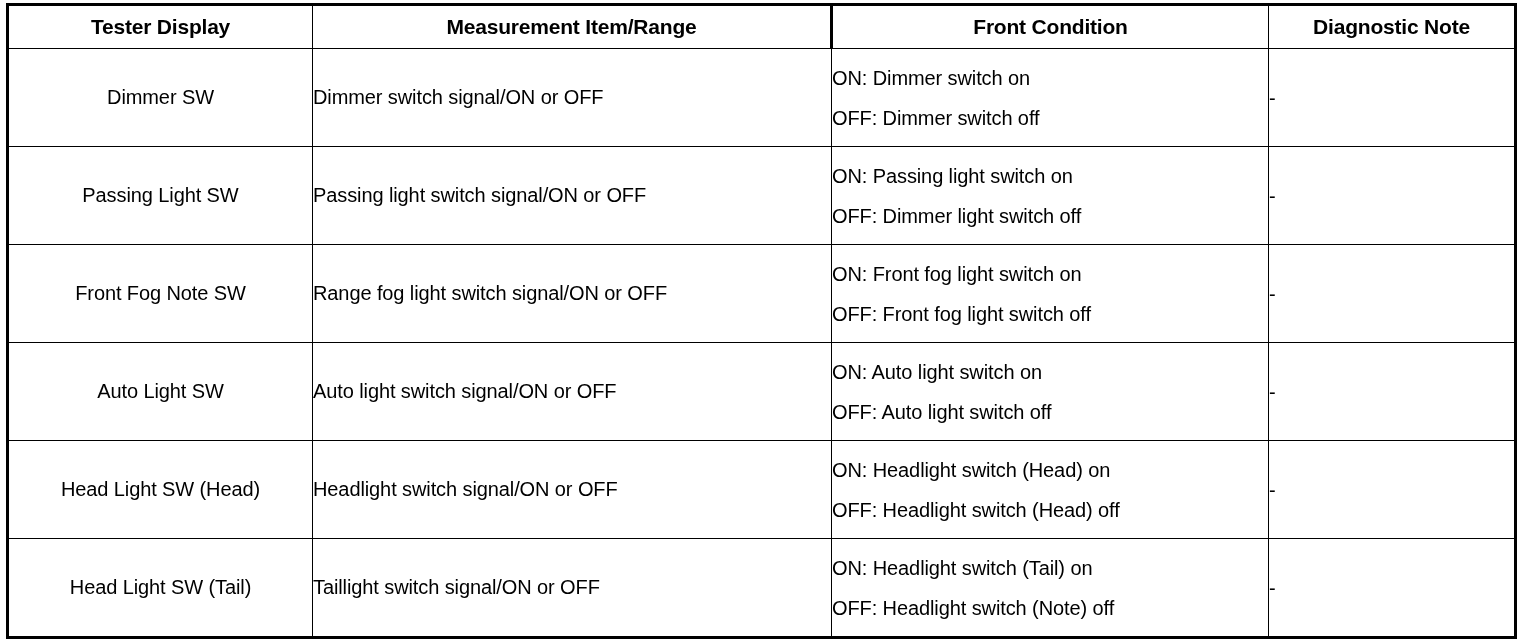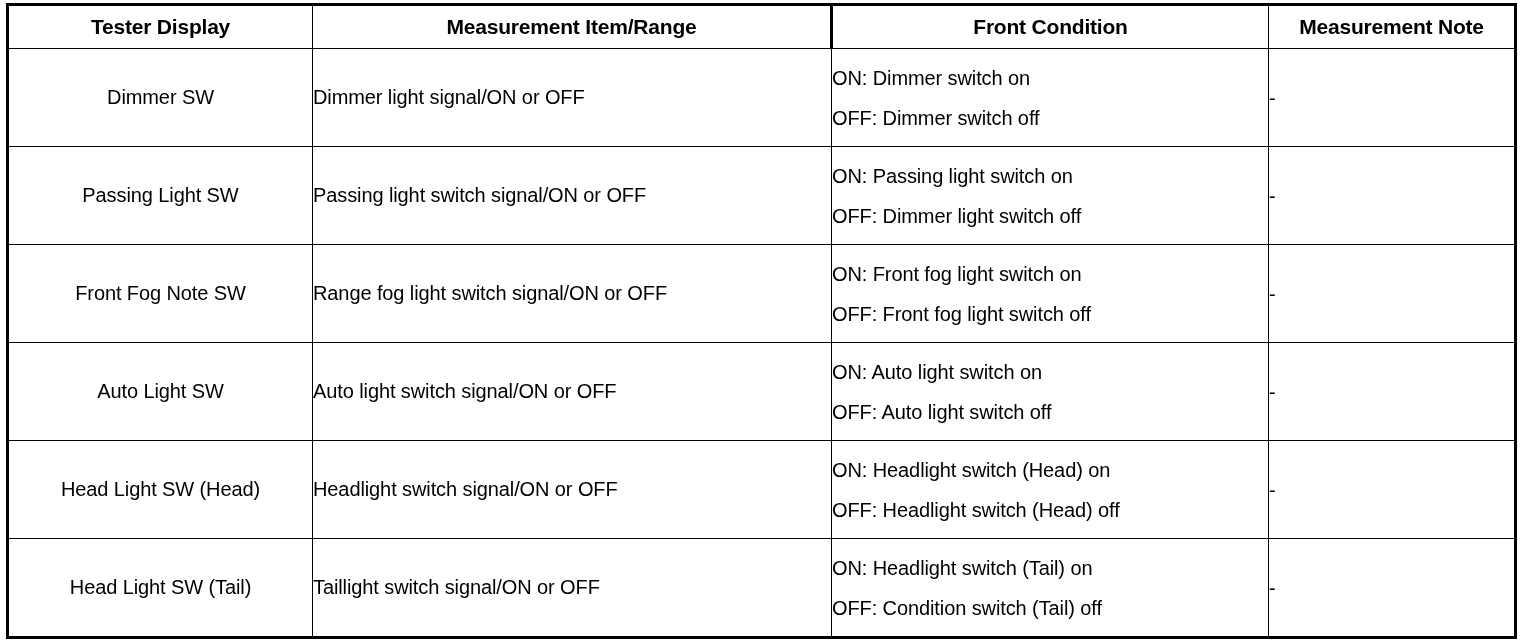--- a/index.html
+++ b/index.html
@@ -97,28 +97,28 @@
       <col class="c-tester">
       <col class="c-measure">
       <col class="c-normal">
       <col class="c-note">
     </colgroup>
     <thead>
       <tr>
         <th>Tester Display</th>
         <th>Measurement Item/Range</th>
         <th class="sep-left">Front Condition</th>
-        <th>Measurement Note</th>
+        <th>Diagnostic Note</th>
       </tr>
     </thead>
     <tbody>
 
       <tr>
         <td class="cell-tester">Dimmer SW</td>
-        <td class="cell-measure">Dimmer light signal/ON or OFF</td>
+        <td class="cell-measure">Dimmer switch signal/ON or OFF</td>
         <td class="cell-normal">
           <div class="cond-lines">
             <span class="cond-line">ON: Dimmer switch on</span>
             <span class="cond-line">OFF: Dimmer switch off</span>
           </div>
         </td>
         <td class="cell-note">
           <span class="note-dash">-</span>
         </td>
       </tr>
@@ -178,21 +178,21 @@
           <span class="note-dash">-</span>
         </td>
       </tr>
 
       <tr>
         <td class="cell-tester">Head Light SW (Tail)</td>
         <td class="cell-measure">Taillight switch signal/ON or OFF</td>
         <td class="cell-normal">
           <div class="cond-lines">
             <span class="cond-line">ON: Headlight switch (Tail) on</span>
-            <span class="cond-line">OFF: Condition switch (Tail) off</span>
+            <span class="cond-line">OFF: Headlight switch (Note) off</span>
           </div>
         </td>
         <td class="cell-note">
           <span class="note-dash">-</span>
         </td>
       </tr>
 
     </tbody>
   </table>
 </div>

